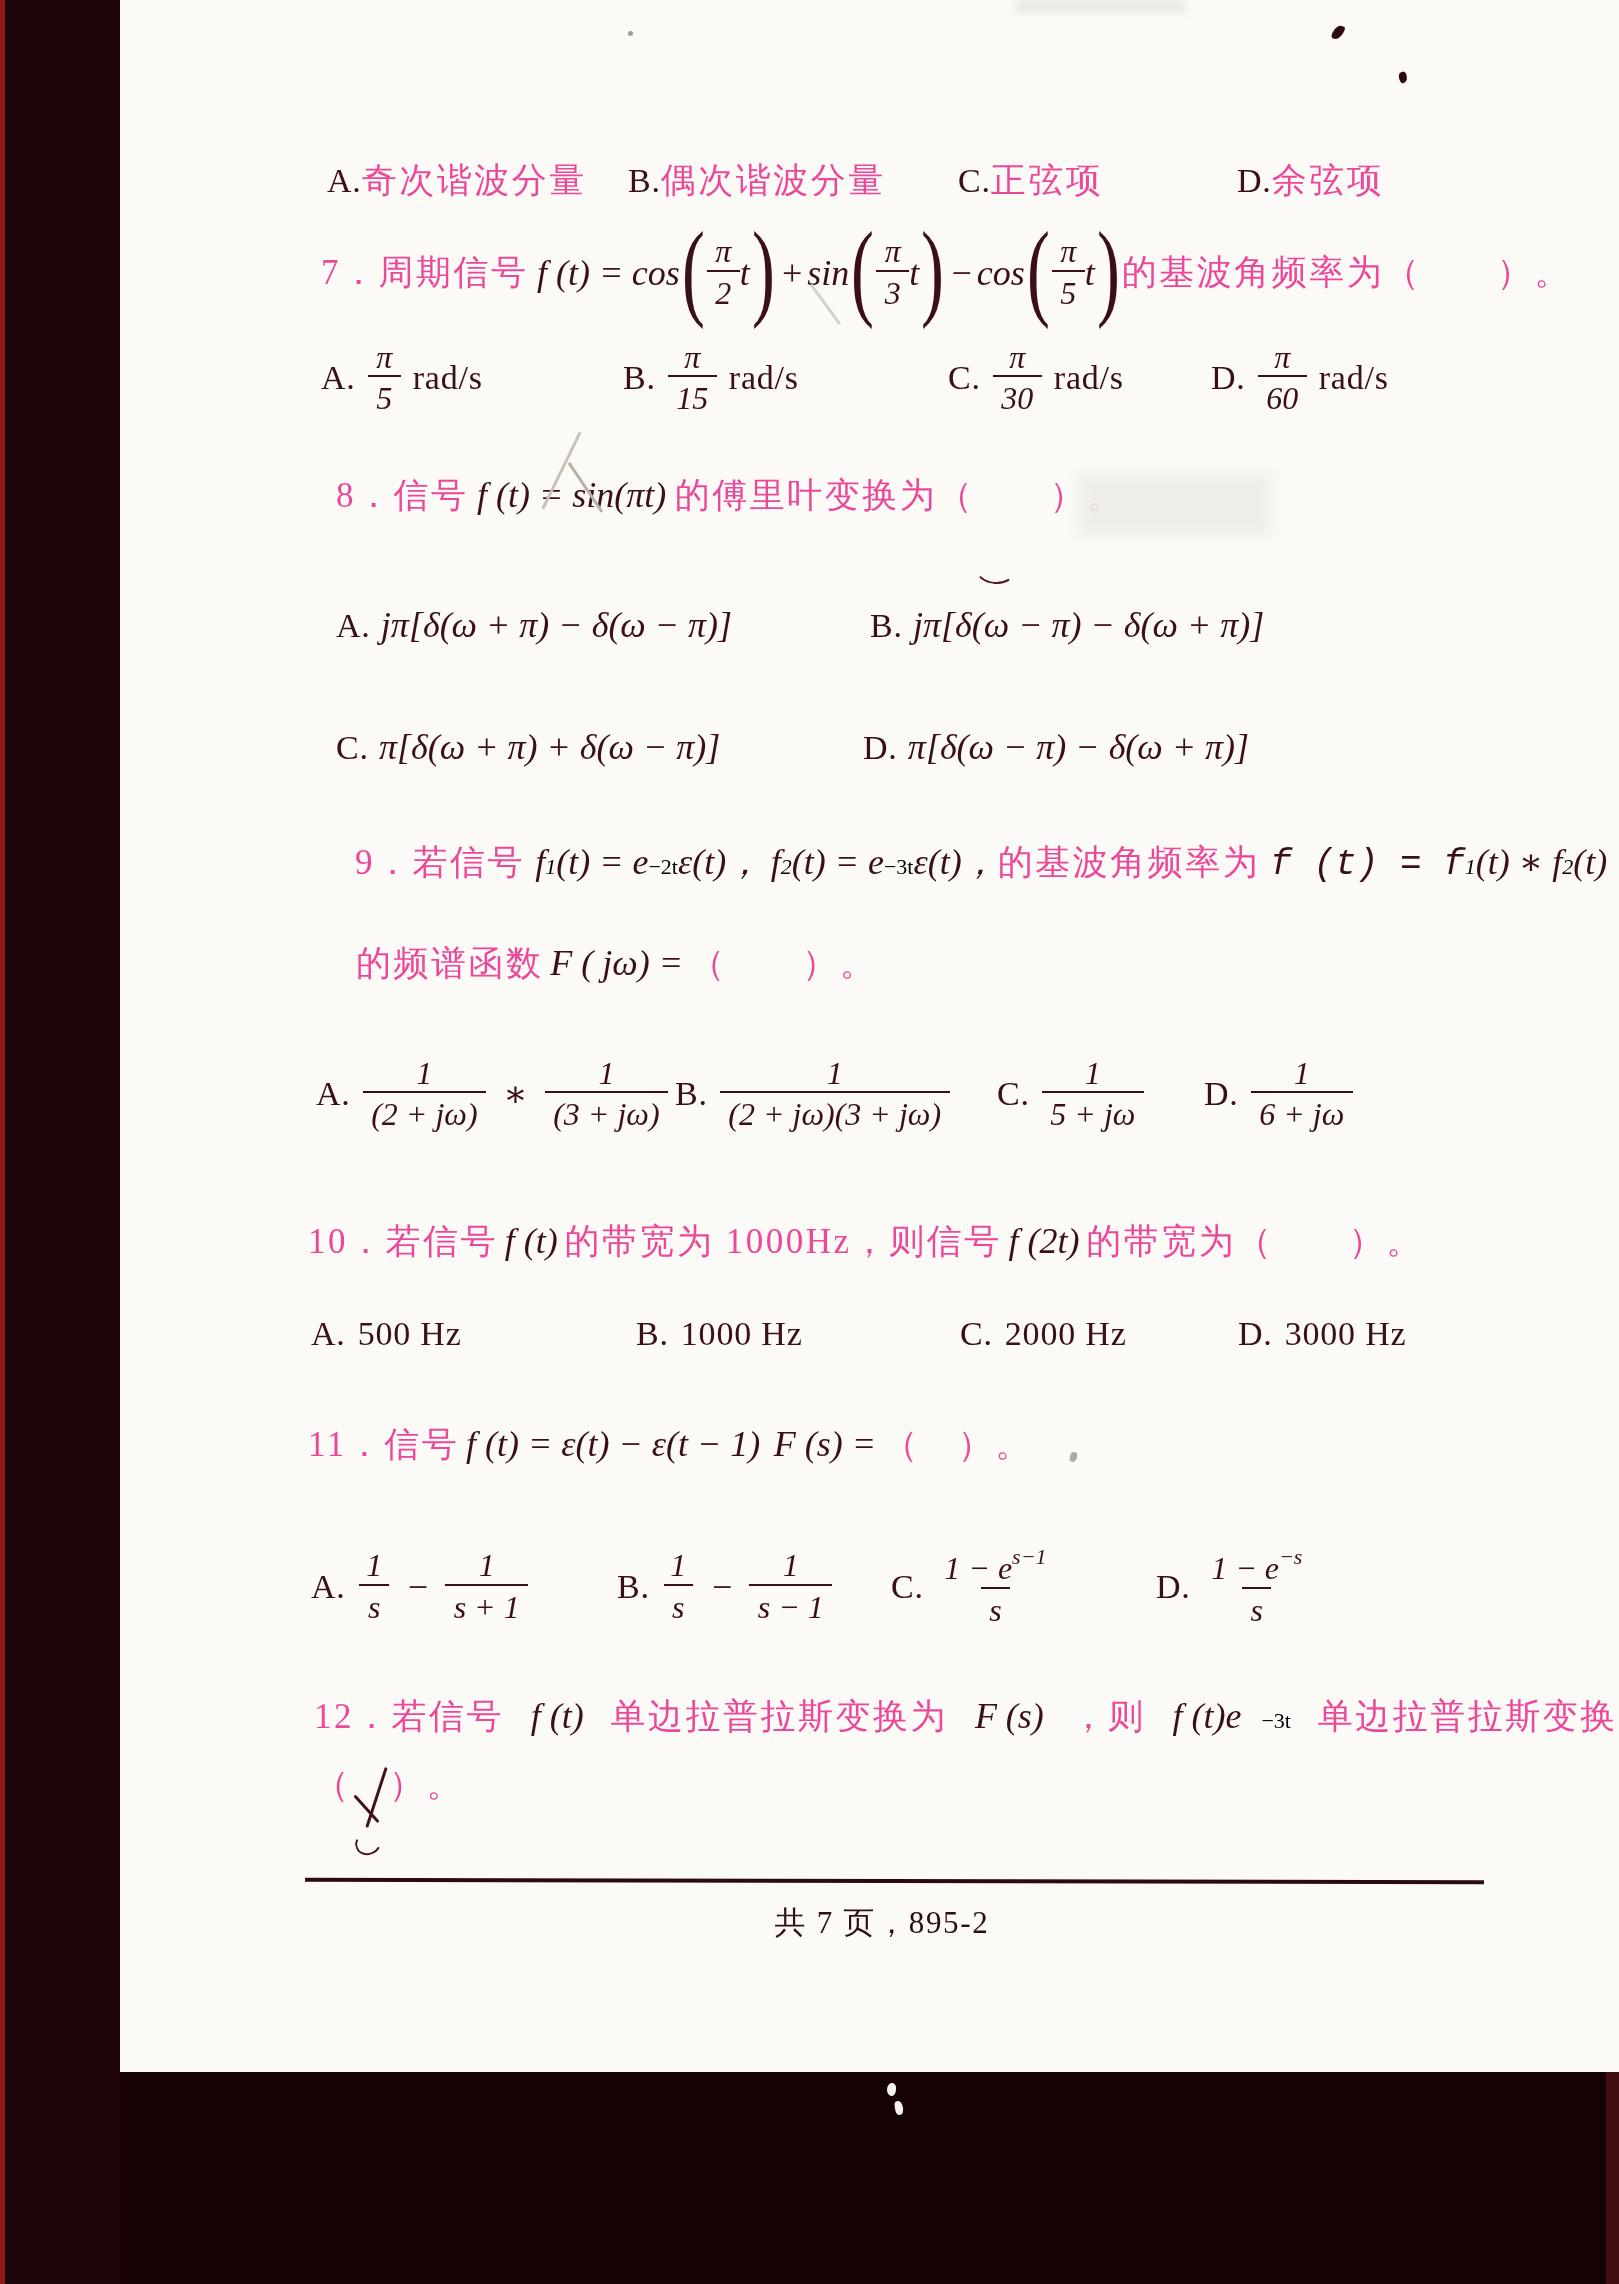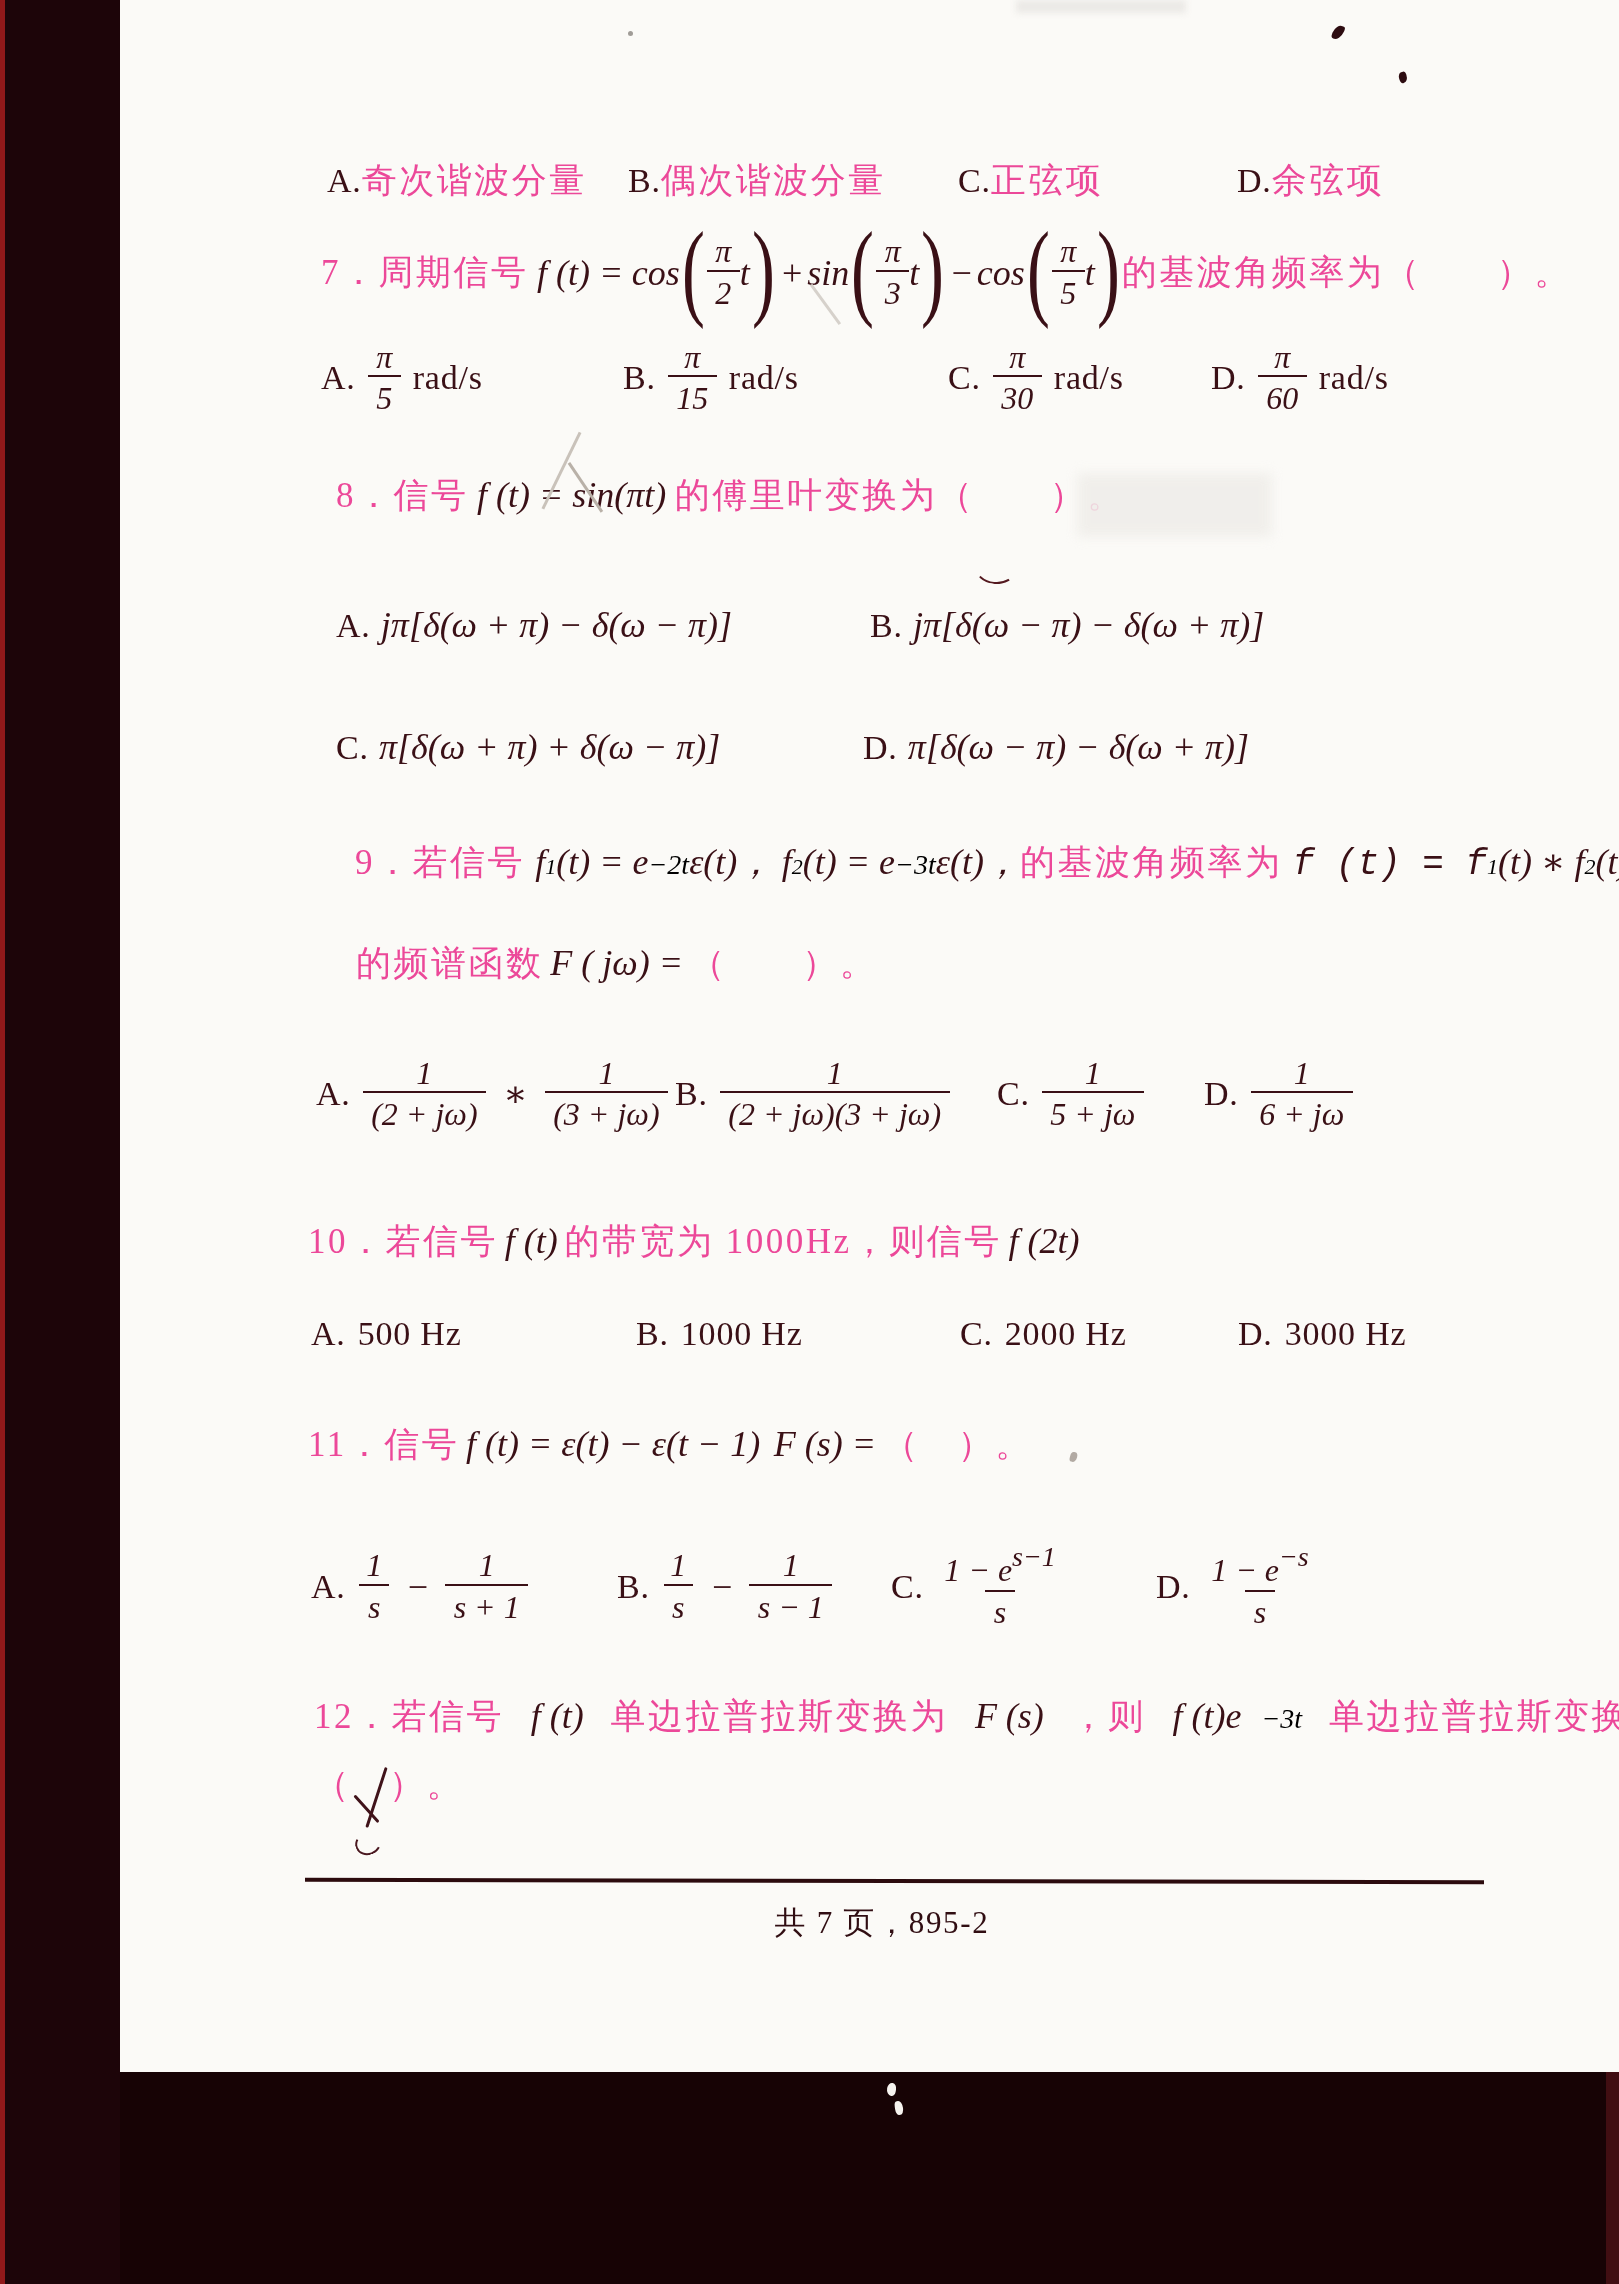--- a/index.html
+++ b/index.html
@@ -16,21 +16,21 @@
   .lbl{font-size:34px;color:#3a1016;letter-spacing:0.8px;}
   .row{position:absolute;white-space:nowrap;}
   .flexrow{display:flex;align-items:center;}
   .baserow{display:flex;align-items:baseline;}
   .opt{position:absolute;display:flex;align-items:center;gap:12px;}
 
   .frac{display:inline-flex;flex-direction:column;align-items:center;vertical-align:middle;
         font-style:italic;color:#3a1016;}
   .fnum{display:block;font-size:32px;line-height:1.15;padding:0 8.5px;}
   .fden{display:block;font-size:32px;line-height:1.2;padding:1.7px 8.5px 0 8.5px;border-top:2.5px solid #3a1016;}
-  .sup{font-size:28px;font-style:italic;vertical-align:15.3px;letter-spacing:0;}
+  .sup{font-size:22px;vertical-align:15.3px;letter-spacing:0;}
   .sub{font-size:22px;font-style:italic;vertical-align:-10.2px;letter-spacing:0;}
   .bigparen{display:inline-block;font-size:81px;line-height:.8;font-style:normal;
             transform:scaleY(1.32) scaleX(.85);position:relative;top:-1.7px;color:#3a1016;}
   .op{font-size:36px;color:#3a1016;padding:0 5.1px;}
   .unit{font-size:34px;color:#3a1016;font-style:normal;letter-spacing:0.8px;}
   .gap{display:inline-block;width:12px;}
 
   .rule{position:absolute;left:305px;top:1879px;width:1179px;height:4.2px;background:#2c0b0e;
         transform:rotate(0.12deg);}
   .footer{position:absolute;left:721px;top:1902px;width:322px;text-align:center;
@@ -224,20 +224,21 @@
         <span class="fnum">1</span>
         <span class="fden">6 + jω</span>
       </span>
   </div>
 
   <div class="row baserow" style="left:308px;top:1218px;">
     <span class="cn">10．若信号</span>
     <span class="m" style="padding:0 6.8px;">f (t)</span>
     <span class="cn">的带宽为 1000Hz，则信号</span>
     <span class="m" style="padding:0 6.8px;">f (2t)</span>
+    <span class="cn">的带宽为（　　）。</span>
   </div>
   <div class="row" style="left:0;top:1315px;">
     <span class="lbl" style="position:absolute;left:311px;"><span>A.</span><span class="gap"></span><span>500 Hz</span></span>
     <span class="lbl" style="position:absolute;left:636px;"><span>B.</span><span class="gap"></span><span>1000 Hz</span></span>
     <span class="lbl" style="position:absolute;left:960px;"><span>C.</span><span class="gap"></span><span>2000 Hz</span></span>
     <span class="lbl" style="position:absolute;left:1238px;"><span>D.</span><span class="gap"></span><span>3000 Hz</span></span>
   </div>
 
   <div class="row baserow" style="left:308px;top:1421px;text-align:right;">
     <span class="cn">11．信号</span>

